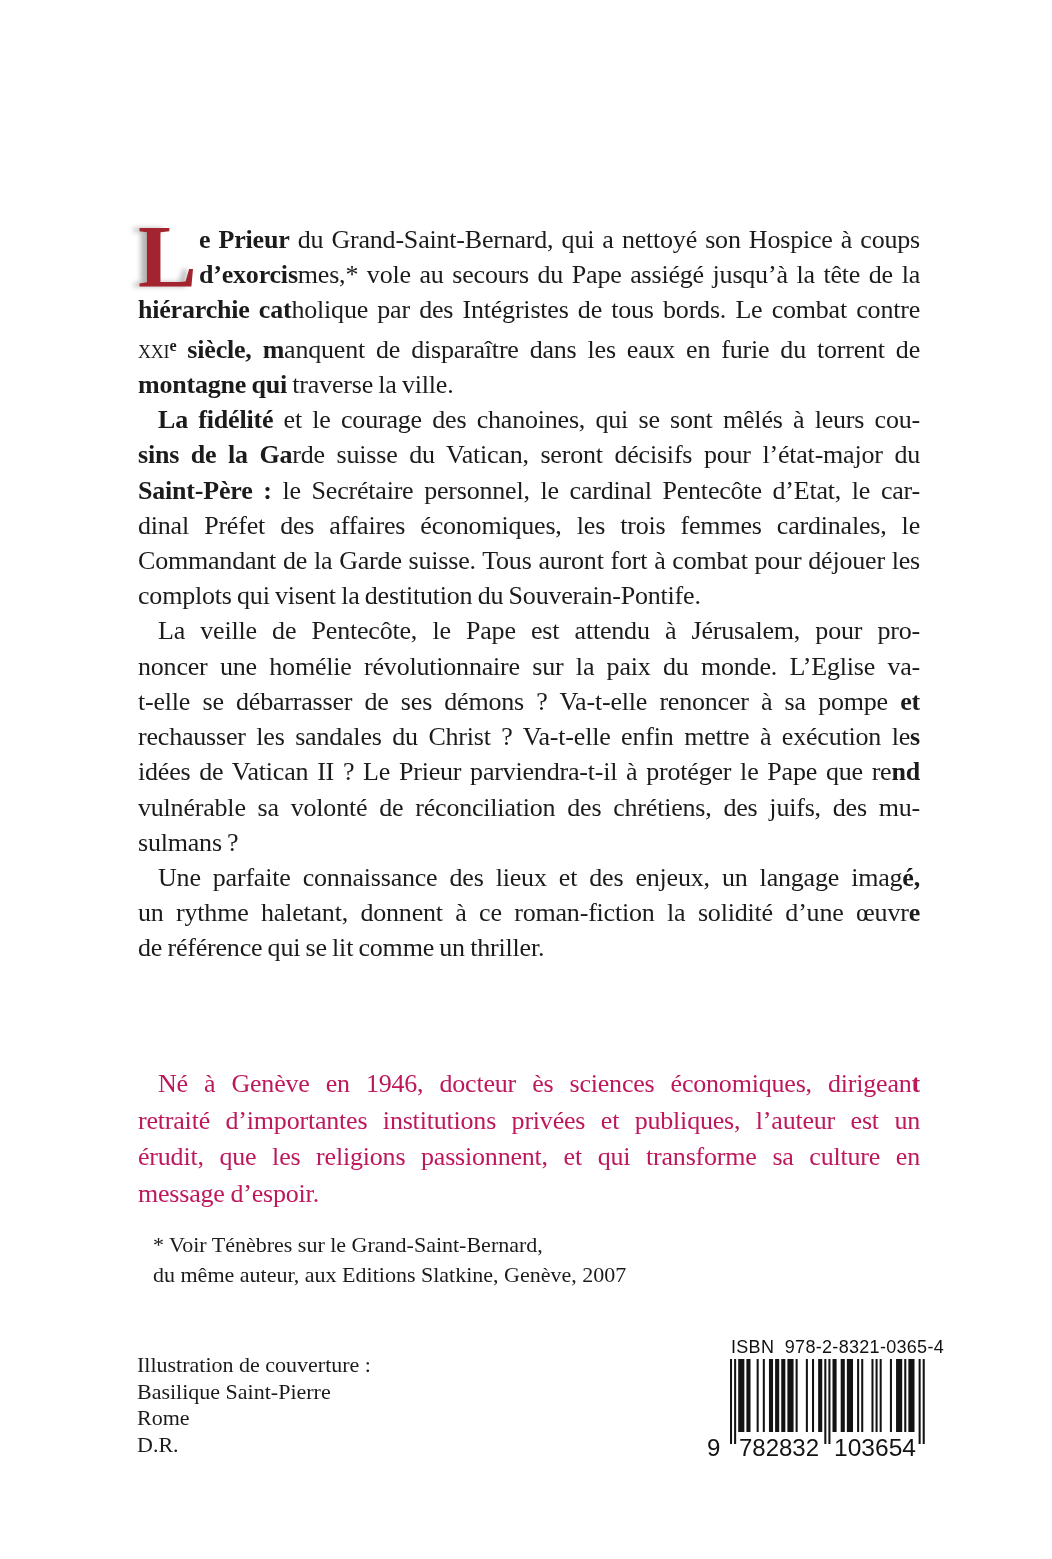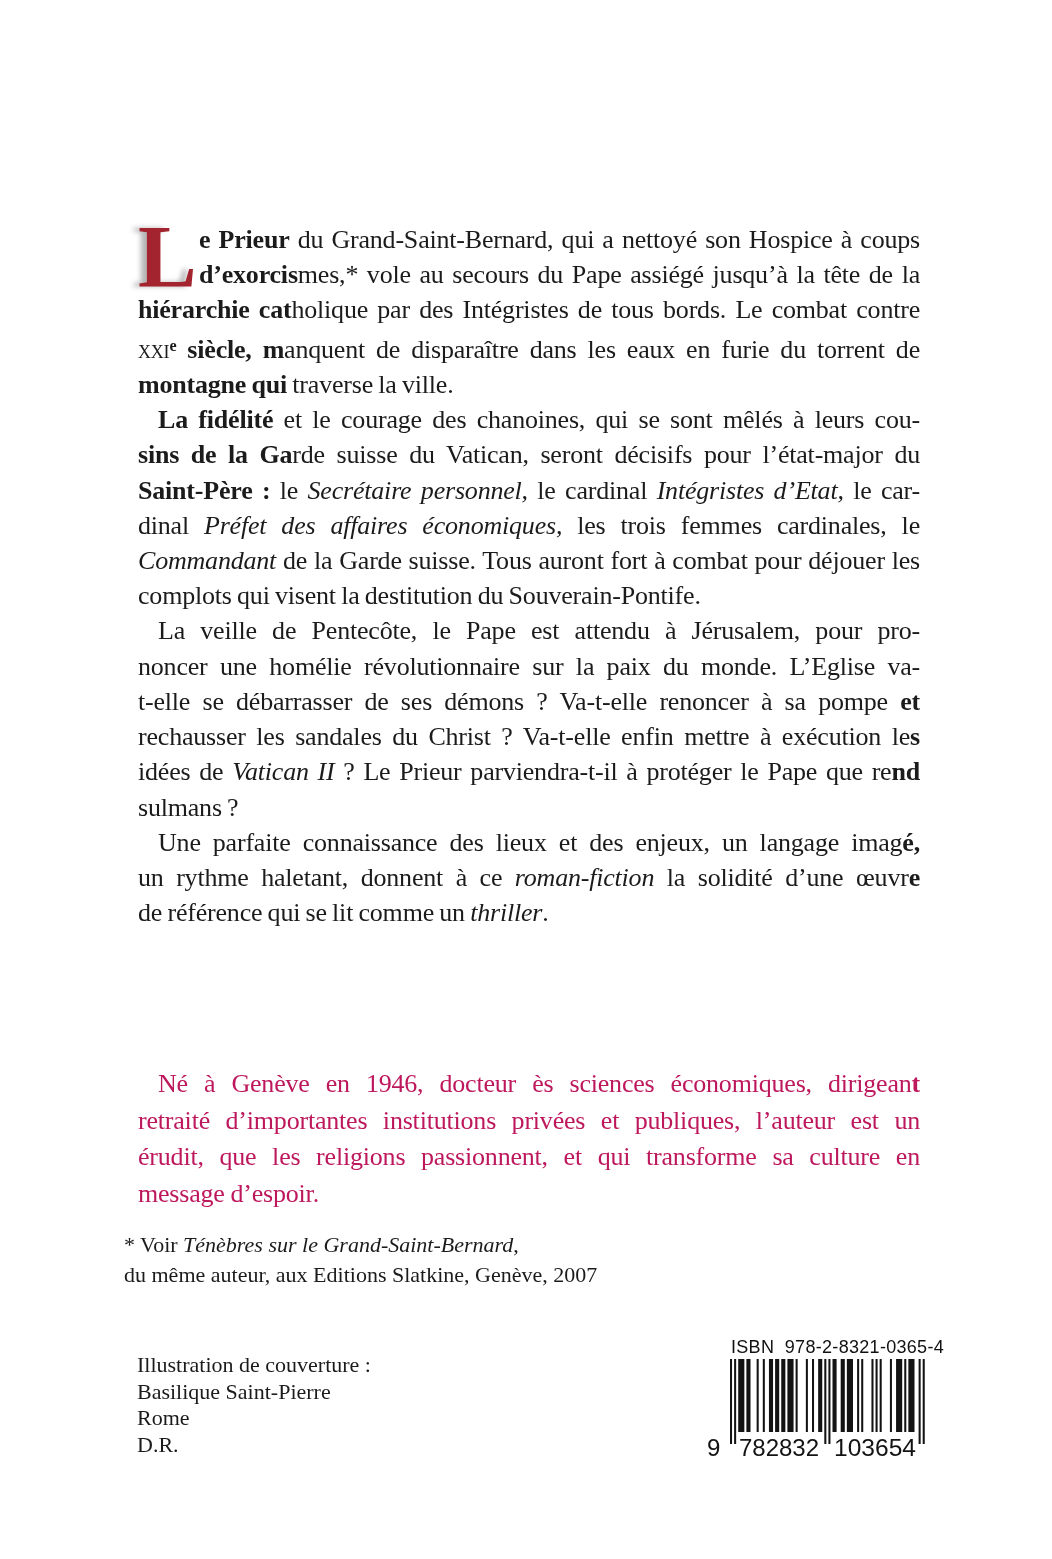--- a/index.html
+++ b/index.html
@@ -12,32 +12,32 @@
             letter-spacing:-0.2px;word-spacing:-1px;}
   .line{text-align:justify;text-align-last:justify;}
   .line.last{text-align-last:left;}
   .para.indent .line:first-child{text-indent:20px;}
   .dropcap{float:left;width:54px;height:66px;font-size:88px;line-height:62px;
            font-weight:bold;color:#a3242e;margin:4px 7px 0 0;
            text-shadow:-6px 0px 5px rgba(90,90,90,0.45);}
 
   
   .s-b{font-weight:bold;}
-  .s-i{font-style:italic;}
+  .s-i{}
   .s-bsc{font-weight:normal;font-variant:small-caps;}
   .s-bsup{font-weight:bold;font-size:0.62em;vertical-align:0.45em;}
 
   
   .bio{position:absolute;left:138px;top:1066px;width:782px;
        font-size:26px;line-height:36.6px;color:#be185d;
        letter-spacing:-0.2px;word-spacing:-0.5px;}
   .bio .line:first-child{text-indent:20px;}
 
   
-  .footnote{position:absolute;left:124px;top:1230px;width:720px;
+  .footnote{position:absolute;left:153px;top:1230px;width:720px;
             font-size:22px;line-height:29.5px;color:#1b1b1b;}
   .footnote .line{text-align:left;text-align-last:left;}
 
   
   .credits{position:absolute;left:137px;top:1352px;width:420px;
            font-size:22px;line-height:26.5px;color:#1b1b1b;}
 
   
   .barcode{position:absolute;left:703px;top:1337px;width:228px;height:122px;}
   .isbn{font-family:"Liberation Sans",sans-serif;font-size:18px;color:#111;
@@ -56,31 +56,32 @@
         <span class="dropcap">L</span>
         <div class="line"><span class="s-b">e Prieur</span><span> du Grand-Saint-Bernard, qui a nettoyé son Hospice à coups</span></div>
         <div class="line"><span class="s-b">d’exorcis</span><span>mes,* vole au secours du Pape assiégé jusqu’à la tête de la</span></div>
         <div class="line"><span class="s-b">hiérarchie cat</span><span>holique par des Intégristes de tous bords. Le combat contre</span></div>
         <div class="line"><span class="s-bsc">xxi</span><span class="s-bsup">e</span><span class="s-b"> siècle, m</span><span>anquent de disparaître dans les eaux en furie du torrent de</span></div>
         <div class="line last"><span class="s-b">montagne qui</span><span> traverse la ville.</span></div>
       </div>
       <div class="para indent">
         <div class="line"><span class="s-b">La fidélité</span><span> et le courage des chanoines, qui se sont mêlés à leurs cou-</span></div>
         <div class="line"><span class="s-b">sins de la Ga</span><span>rde suisse du Vatican, seront décisifs pour l’état-major du</span></div>
-        <div class="line"><span class="s-b">Saint-Père : </span><span>le </span><span class="s-i">Secrétaire personnel,</span><span> le cardinal </span><span class="s-i">Intégristes d’Etat,</span><span> le car-</span></div>
+        <div class="line"><span class="s-b">Saint-Père : </span><span>le </span><span class="s-i">Secrétaire personnel,</span><span> le cardinal </span><span class="s-i">Pentecôte d’Etat,</span><span> le car-</span></div>
         <div class="line"><span>dinal </span><span class="s-i">Préfet des affaires économiques,</span><span> les trois femmes cardinales, le</span></div>
         <div class="line"><span class="s-i">Commandant</span><span> de la Garde suisse. Tous auront fort à combat pour déjouer les</span></div>
         <div class="line last"><span>complots qui visent la destitution du Souverain-Pontife.</span></div>
       </div>
       <div class="para indent">
         <div class="line"><span>La veille de Pentecôte, le Pape est attendu à Jérusalem, pour pro-</span></div>
         <div class="line"><span>noncer une homélie révolutionnaire sur la paix du monde. L’Eglise va-</span></div>
         <div class="line"><span>t-elle se débarrasser de ses démons ? Va-t-elle renoncer à sa pompe </span><span class="s-b">et</span></div>
         <div class="line"><span>rechausser les sandales du Christ ? Va-t-elle enfin mettre à exécution le</span><span class="s-b">s</span></div>
         <div class="line"><span>idées de </span><span class="s-i">Vatican II</span><span> ? Le Prieur parviendra-t-il à protéger le Pape que re</span><span class="s-b">nd</span></div>
+        <div class="line"><span>vulnérable sa volonté de réconciliation des chrétiens, des juifs, des mu-</span></div>
         <div class="line last"><span>sulmans ?</span></div>
       </div>
       <div class="para indent">
         <div class="line"><span>Une parfaite connaissance des lieux et des enjeux, un langage imag</span><span class="s-b">é,</span></div>
         <div class="line"><span>un rythme haletant, donnent à ce </span><span class="s-i">roman-fiction</span><span> la solidité d’une œuvr</span><span class="s-b">e</span></div>
         <div class="line last"><span>de référence qui se lit comme un </span><span class="s-i">thriller</span><span>.</span></div>
       </div>
     </section>
   <section class="bio" id="bio">
       <div class="line"><span>Né à Genève en 1946, docteur ès sciences économiques, dirigean</span><span class="s-b">t</span></div>

